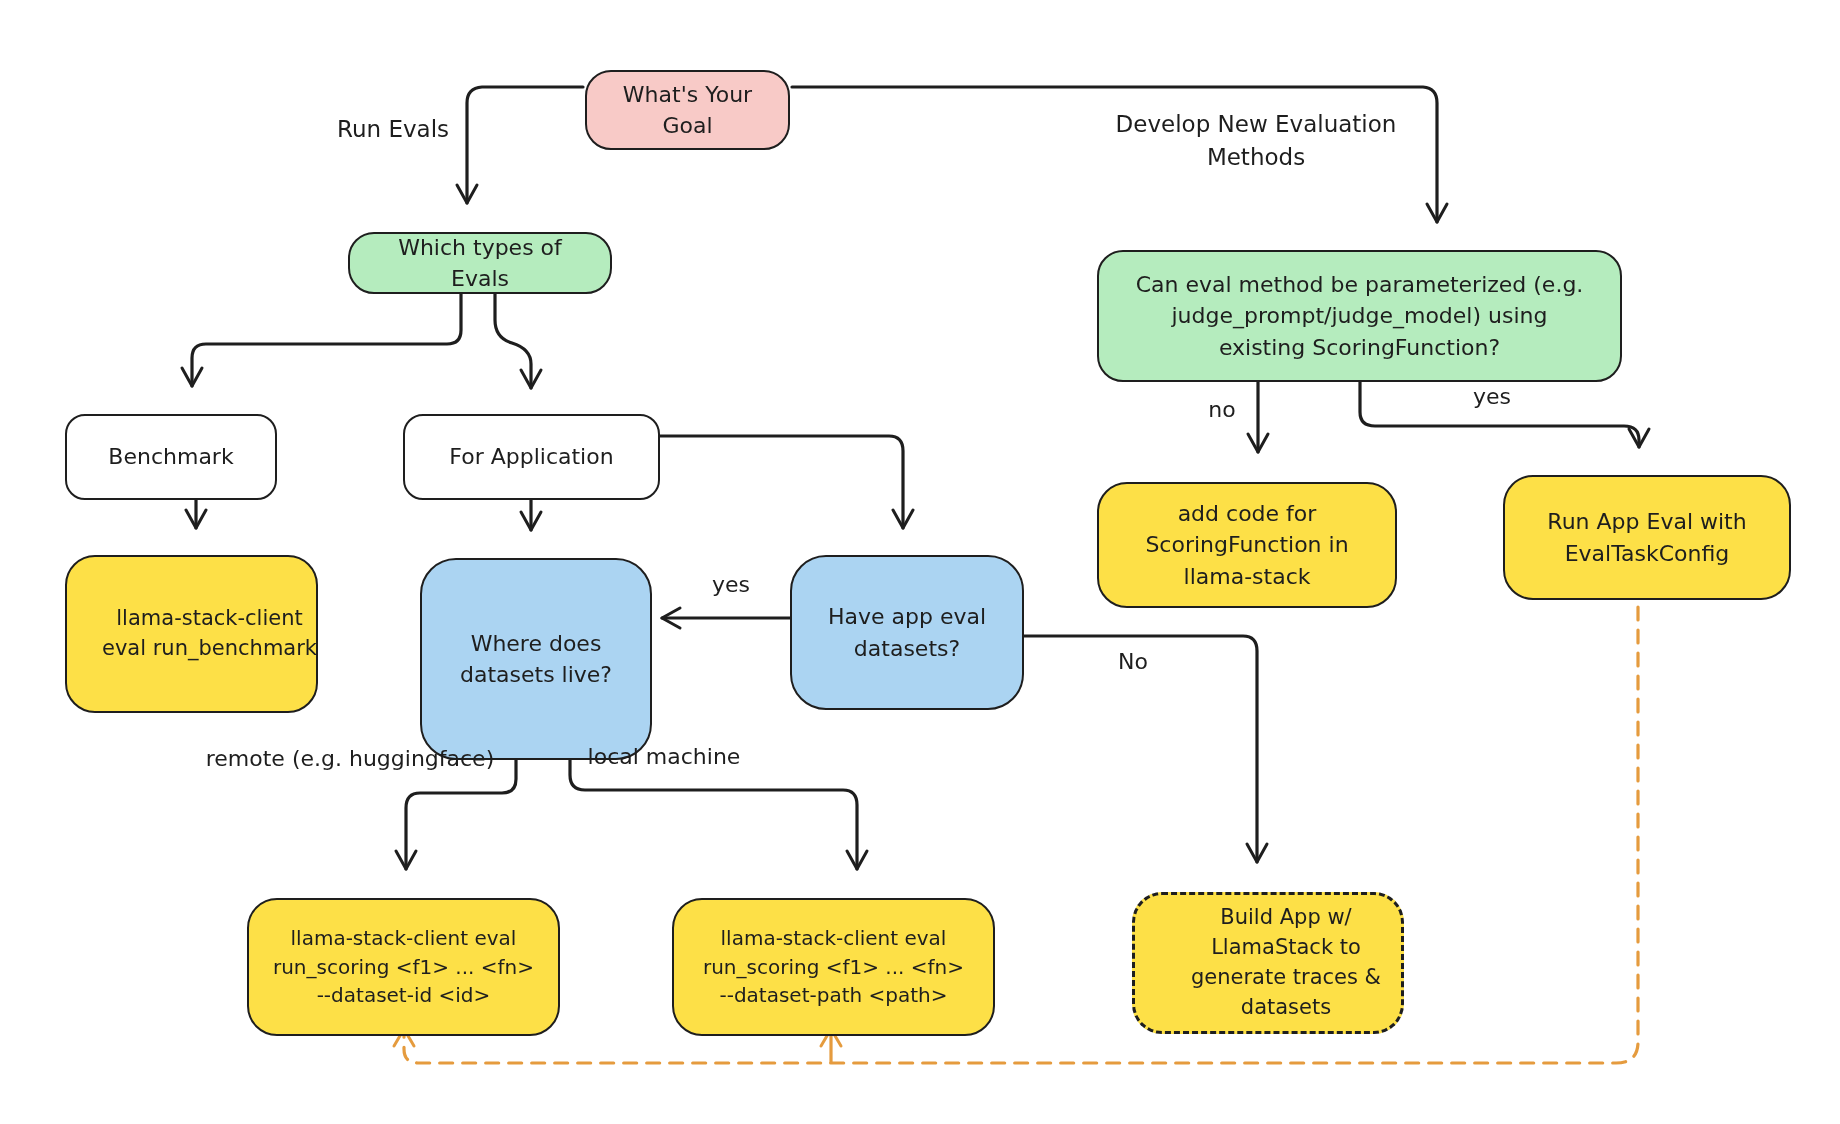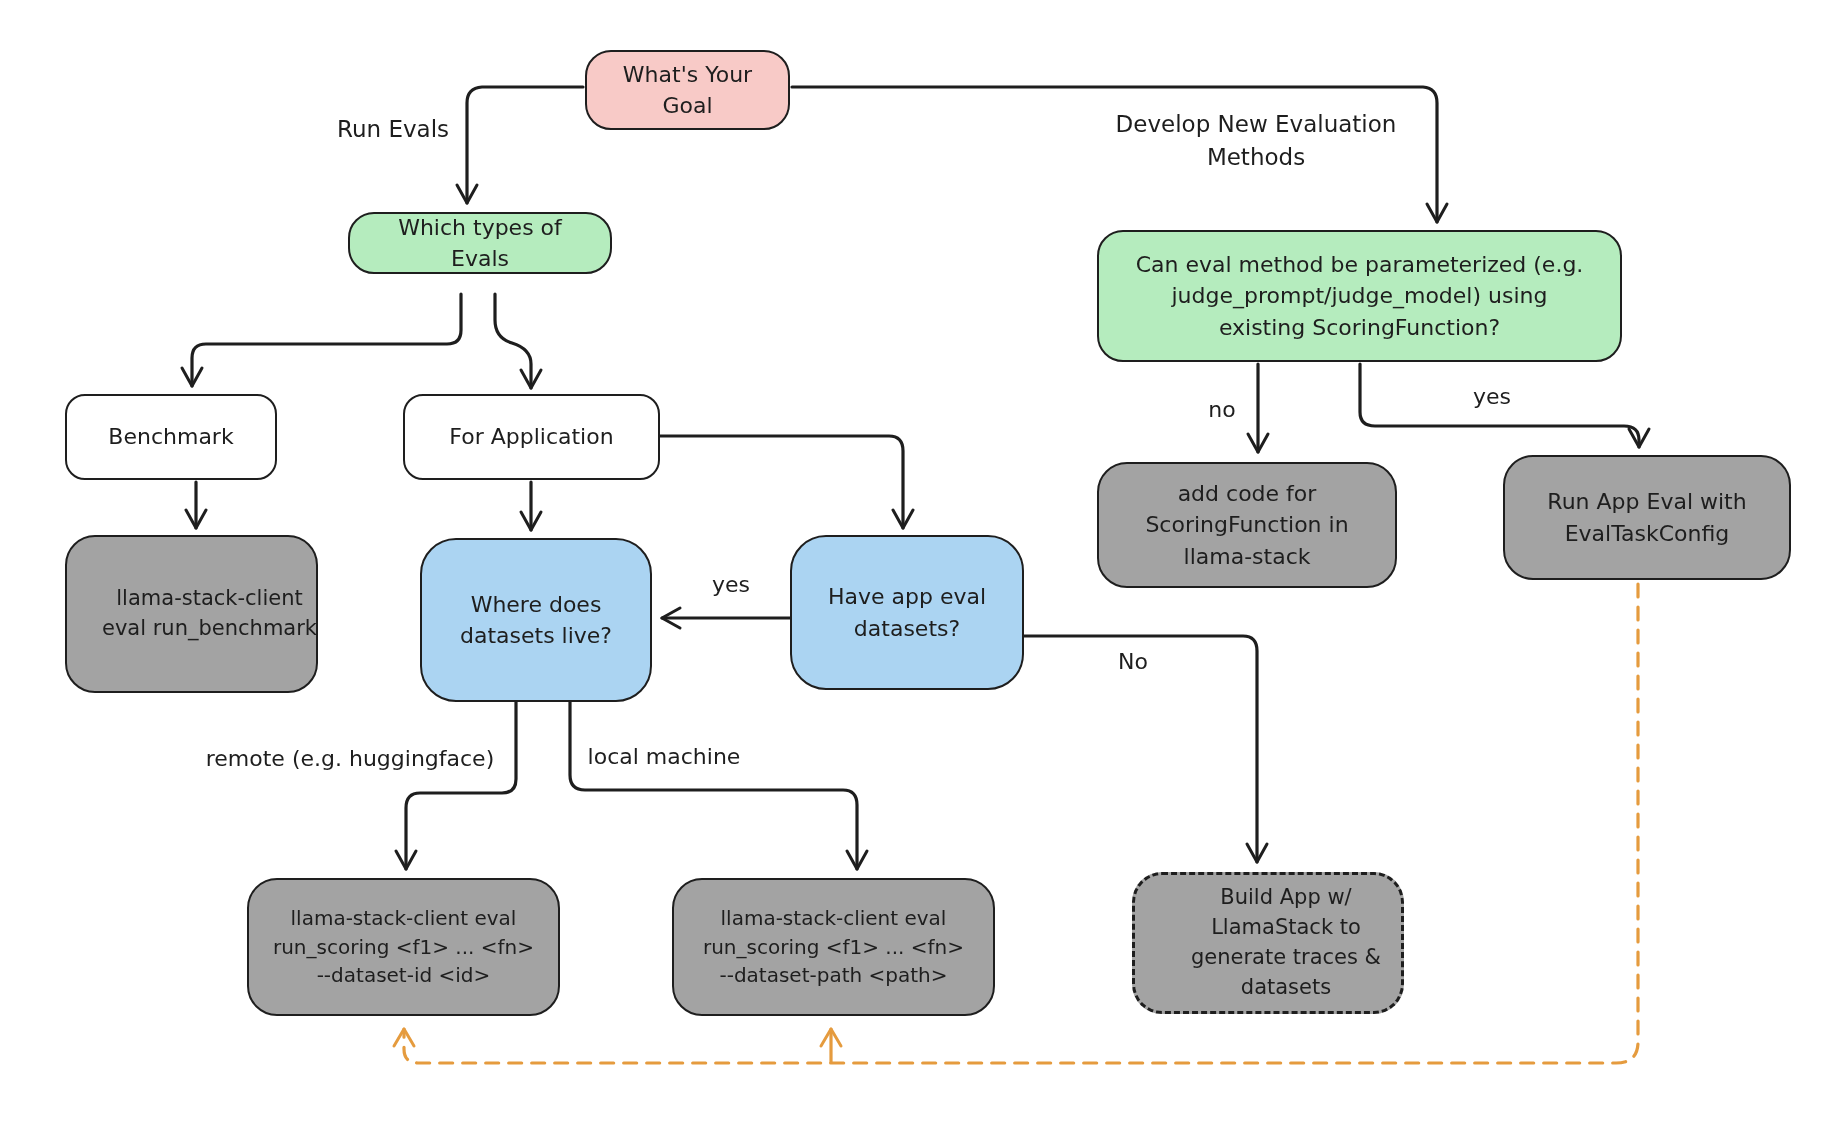--- a/index.html
+++ b/index.html
@@ -5,26 +5,26 @@
   html,body{margin:0;padding:0;background:#ffffff;}
   #canvas{
     position:relative;width:1840px;height:1124px;background:#ffffff;
     font-family:"DejaVu Sans","Liberation Sans",sans-serif;color:#1e1e1e;overflow:hidden;
   }
   #edges{position:absolute;left:0;top:0;width:1840px;height:1124px;}
   .node{
     position:absolute;display:flex;align-items:center;justify-content:center;
     text-align:center;white-space:pre;box-sizing:border-box;
     border:2.8px solid #1e1e1e;border-radius:26px;
-    font-size:22px;line-height:1.42;color:#1e1e1e;
+    font-size:22px;line-height:1.42;color:#1e1e1e;margin-top:20px;
   }
   .fill-pink{background:#f8cac7;}
   .fill-green{background:#b5ecbe;}
   .fill-blue{background:#abd4f2;border-radius:36px;}
-  .fill-yellow{background:#a3a3a3;border-radius:30px;}
+  .fill-yellow{background:#fde047;border-radius:30px;}
   .fill-white{background:#ffffff;border-radius:20px;}
   .dashed-border{border:3px dashed #1e1e1e;border-radius:30px;}
   .small-text{font-size:20px;}
   .mid-text{font-size:21px;padding-left:36px;}
   .elabel{
     position:absolute;transform:translate(-50%,-50%);
     white-space:pre;text-align:center;font-size:22px;line-height:1.45;color:#1e1e1e;
   }
   .elabel.big{font-size:23px;}
 </style>
@@ -85,21 +85,21 @@
 
   <div class="node fill-white" style="left:403px;top:394px;width:257px;height:86px;">
     <span>For Application</span>
   </div>
 
   <div class="node fill-yellow mid-text" style="left:65px;top:535px;width:253px;height:158px;">
     <span>llama-stack-client
 eval run_benchmark</span>
   </div>
 
-  <div class="node fill-blue" style="left:420px;top:538px;width:232px;height:164px;">
+  <div class="node fill-blue" style="left:420px;top:538px;width:232px;height:202px;">
     <span>Where does
 datasets live?</span>
   </div>
 
   <div class="node fill-blue" style="left:790px;top:535px;width:234px;height:155px;">
     <span>Have app eval
 datasets?</span>
   </div>
 
   <div class="node fill-yellow" style="left:1097px;top:462px;width:300px;height:126px;">

